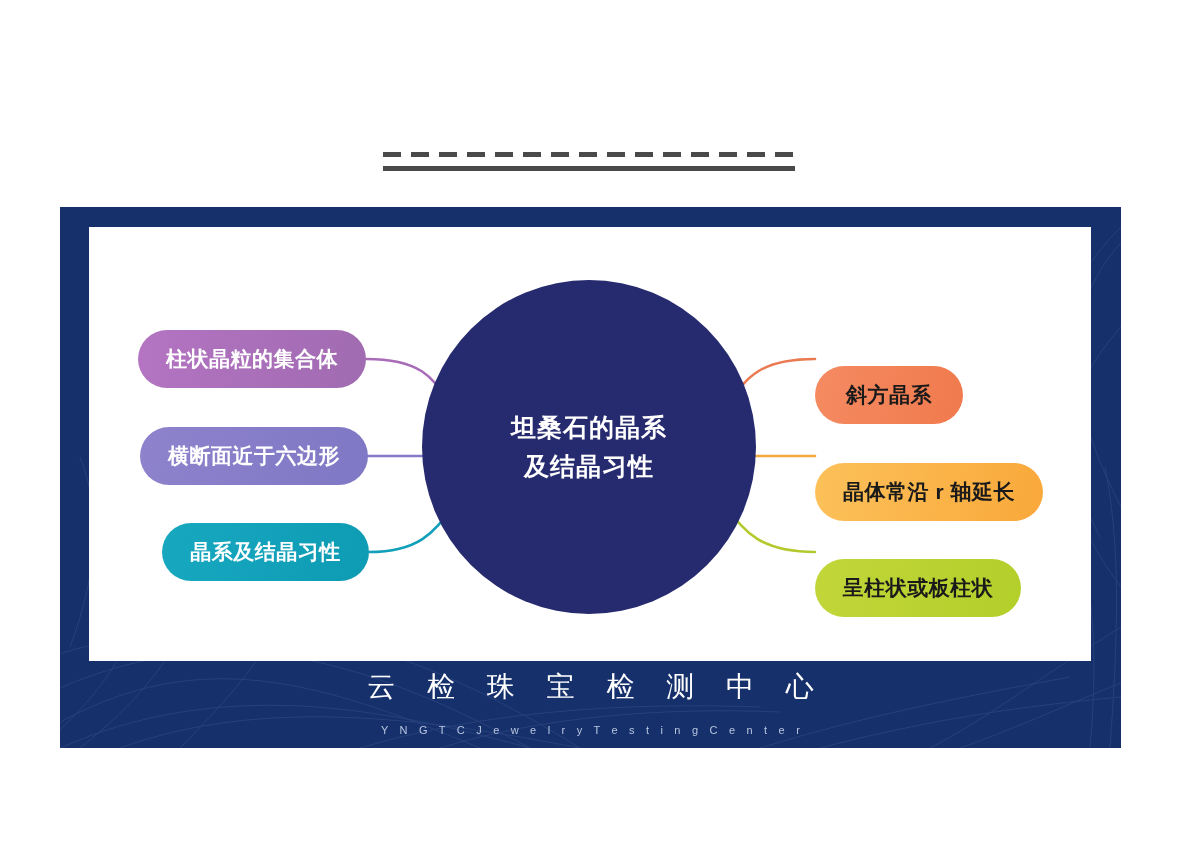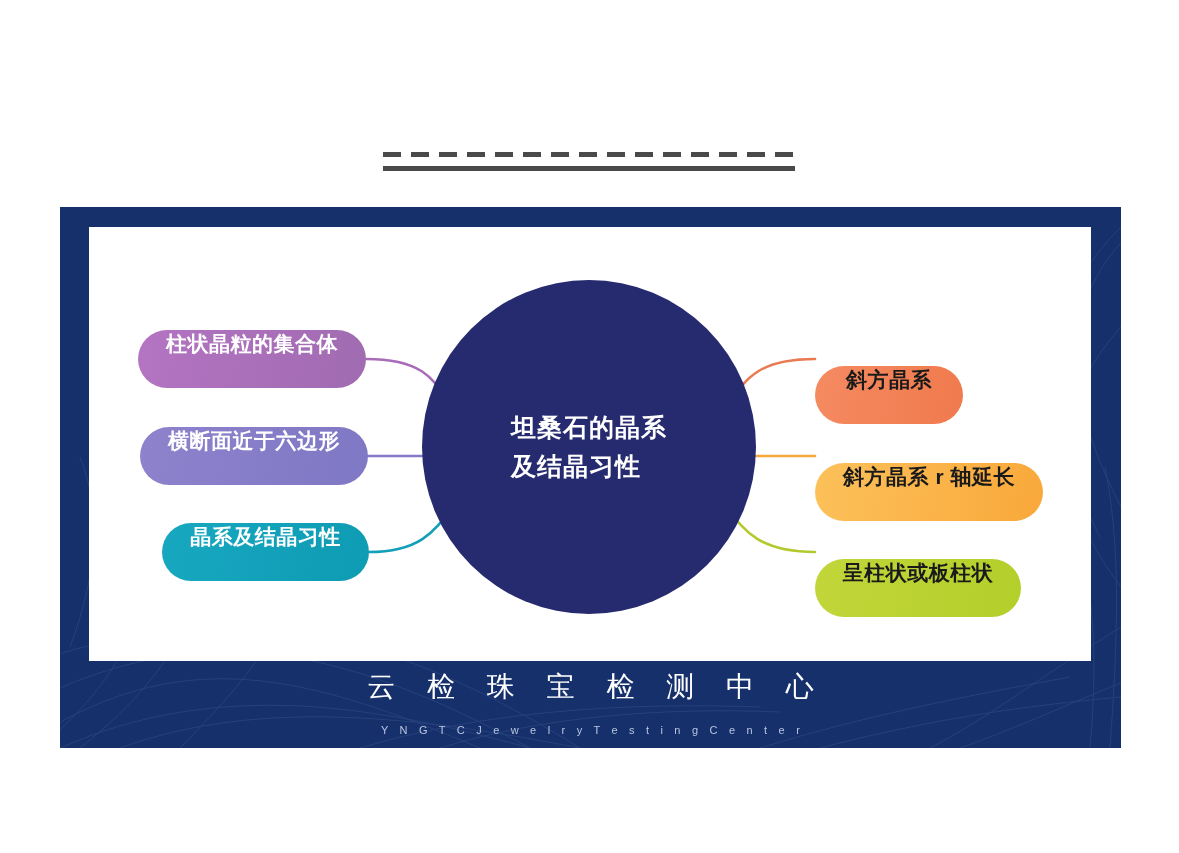--- a/index.html
+++ b/index.html
@@ -73,30 +73,30 @@
   
   #hub {
     position:absolute; left:333px; top:53px; width:334px; height:334px;
     border-radius:50%;
     background:#262a6e;
     display:flex; align-items:center; justify-content:center;
     flex-direction:column;
   }
   #hub-text {
     color:#ffffff; font-size:25px; font-weight:bold;
-    line-height:1.55; letter-spacing:1px;
+    line-height:1.55; text-align:center; letter-spacing:1px;
     white-space:pre-line;
   }
 
   
   .pill {
     position:absolute;
     height:58px;
     border-radius:29px;
-    display:flex; align-items:flex-start; justify-content:center;
+    display:flex; align-items:center; justify-content:center;
     font-size:21px; font-weight:bold;
     letter-spacing:.5px;
     white-space:nowrap;
   }
   .pill.light { color:#ffffff; }
   .pill.dark  { color:#1a1a1a;margin-top:36px; }
 
   #pill-l1 { left:49px;  top:103px; width:228px;
              background:linear-gradient(100deg,#b474c2 0%,#a06bb1 100%); }
   #pill-l2 { left:51px;  top:200px; width:228px;
@@ -175,21 +175,21 @@
           <span>横断面近于六边形</span>
         </div>
         <div class="pill light" id="pill-l3">
           <span>晶系及结晶习性</span>
         </div>
 
         <div class="pill dark" id="pill-r1">
           <span>斜方晶系</span>
         </div>
         <div class="pill dark" id="pill-r2">
-          <span>斜方晶系 r 轴延长</span>
+          <span>晶体常沿 r 轴延长</span>
         </div>
         <div class="pill dark" id="pill-r3">
           <span>呈柱状或板柱状</span>
         </div>
 
       </div>
     </div>
 
     <div id="footer">
       <div id="footer-cn">云 检 珠 宝 检 测 中 心</div>

